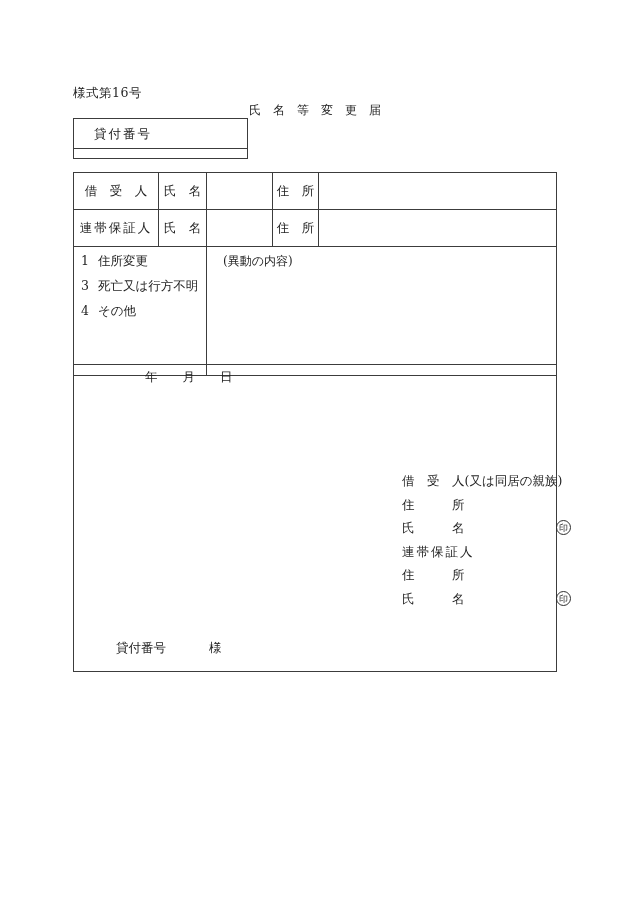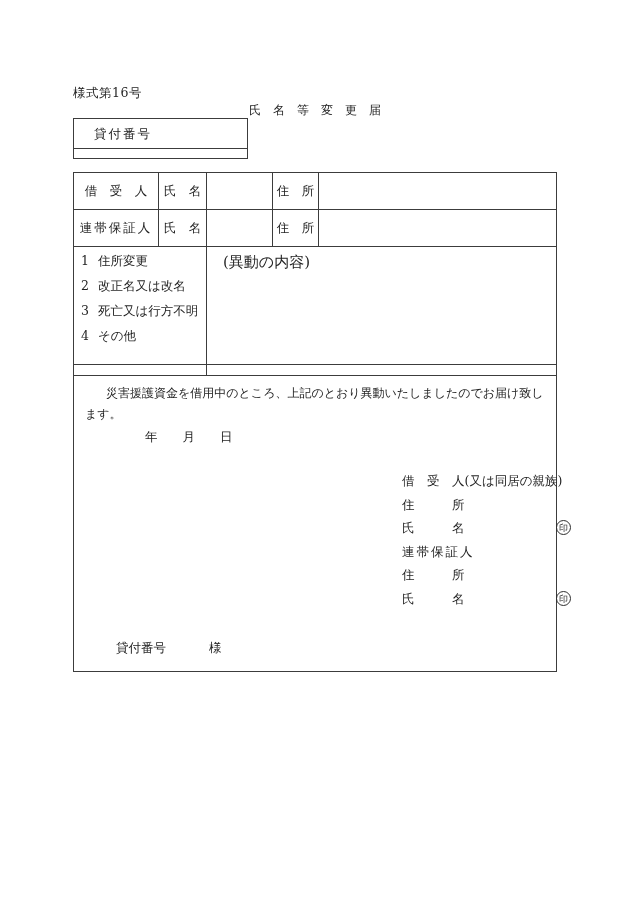--- a/index.html
+++ b/index.html
@@ -28,21 +28,21 @@
     display:flex; align-items:center; justify-content:center; }
   .cell.last-col { border-right:none; }
   .cell.blank { }
   .role-guarantor { letter-spacing:2px; }
 
   .options-cell { grid-column:1/3; border-right:1px solid #3c3c3c; border-bottom:none;
     padding:1px 0 0 7px; line-height:25px; }
   .opt-row { white-space:nowrap; }
   .opt-num { display:inline-block; margin-right:9px; }
   .detail-cell { grid-column:3/6; border:none; padding:6px 0 0 16px;
-    font-size:15px; }
+    font-size:12px; }
 
   .bottom-box { left:73px; top:364px; width:484px; height:308px;
     border:1px solid #3c3c3c; }
   .statement { padding:18px 11px 0 11px; font-size:12px;
     line-height:21px; text-indent:1.75em; text-align:left; }
   .date-line { margin:1px 0 6px 71px; line-height:21px; }
 
   .sig-block { left:300px; top:104px; width:176px;margin-left:28px; }
   .sig-row { position:relative; height:23.5px; line-height:23.5px; white-space:nowrap; }
   .sig-guarantor { letter-spacing:2px; }
@@ -78,36 +78,32 @@
     <div class="cell">氏　名</div>
     <div class="cell blank"></div>
     <div class="cell">住　所</div>
     <div class="cell blank last-col"></div>
 
     <div class="options-cell">
       <div class="opt-row">
         <span class="opt-num">1</span><span>住所変更</span>
       </div>
       <div class="opt-row">
-        <span class="opt-num">2</span><span>改正名又は改名</span>
-      </div>
-      <div class="opt-row">
         <span class="opt-num">3</span><span>死亡又は行方不明</span>
       </div>
       <div class="opt-row">
         <span class="opt-num">4</span><span>その他</span>
       </div>
     </div>
     <div class="detail-cell">
       <span>(異動の内容)</span>
     </div>
   </div>
 
   <div class="abs bottom-box">
-    <div class="statement">災害援護資金を借用中のところ、上記のとおり異動いたしましたのでお届け致します。</div>
     <div class="date-line">年　　月　　日</div>
 
     <div class="abs sig-block">
       <div class="sig-row">借　受　人(又は同居の親族)</div>
       <div class="sig-row">住　　　所</div>
       <div class="sig-row">
         <span>氏　　　名</span>
         <span class="seal">印</span>
       </div>
       <div class="sig-row sig-guarantor">連帯保証人</div>

